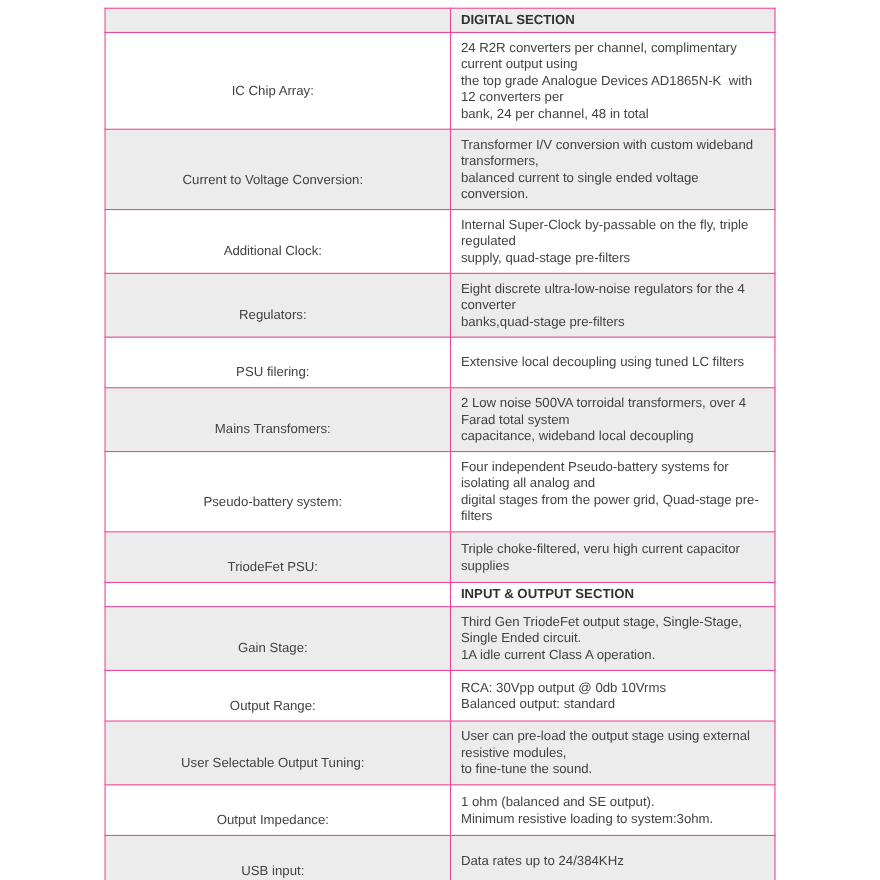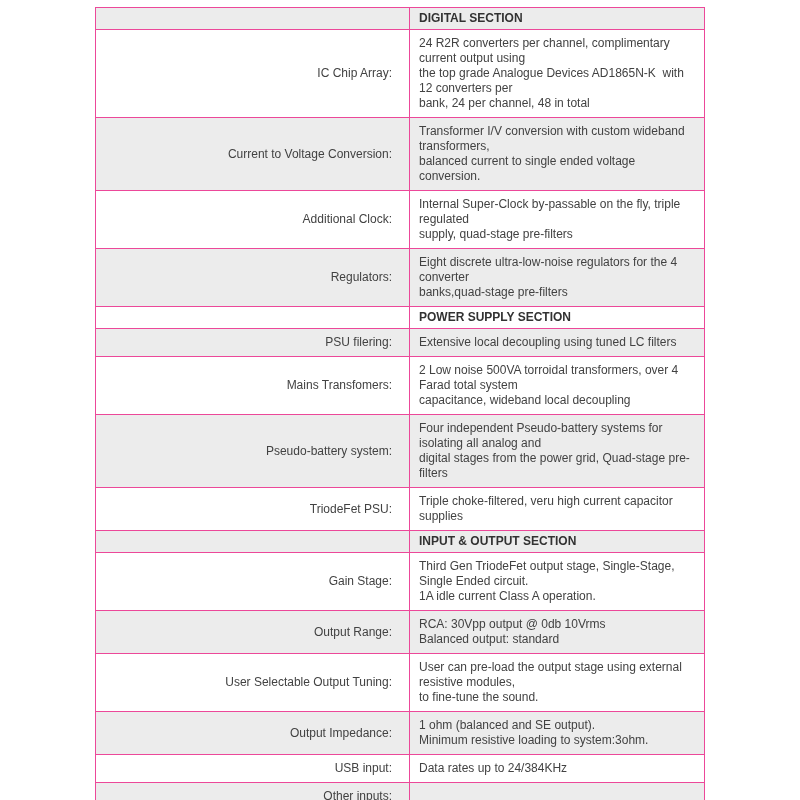--- a/index.html
+++ b/index.html
@@ -22,22 +22,22 @@
   .spec-table td {
     border: 1px solid #ec4899;
     vertical-align: middle;
     font-size: 12px;
     line-height: 15px;
     color: #424242;
     background: #ffffff;
   }
   td.label-cell {
     width: 288px;              
-    text-align: right;
-    padding: 6px 17px 6px 8px;
+    text-align: center;
+    padding: 24px 17px 6px 8px;
   }
   td.value-cell {
     text-align: left;
     padding: 6px 8px 6px 9px;
   }
   tr.section td {
     padding-top: 3px;
     padding-bottom: 3px;
     font-weight: bold;
     color: #323232;
@@ -80,24 +80,20 @@
           <div class="value-line">Internal Super-Clock by-passable on the fly, triple regulated</div>
           <div class="value-line">supply, quad-stage pre-filters</div>
         </td>
       </tr>
       <tr>
         <td class="label-cell">Regulators:</td>
         <td class="value-cell">
           <div class="value-line">Eight discrete ultra-low-noise regulators for the 4 converter</div>
           <div class="value-line">banks,quad-stage pre-filters</div>
         </td>
-      </tr>
-      <tr class="section">
-        <td class="label-cell"></td>
-        <td class="value-cell">POWER SUPPLY SECTION</td>
       </tr>
       <tr>
         <td class="label-cell">PSU filering:</td>
         <td class="value-cell">
           <div class="value-line">Extensive local decoupling using tuned LC filters</div>
         </td>
       </tr>
       <tr>
         <td class="label-cell">Mains Transfomers:</td>
         <td class="value-cell">

